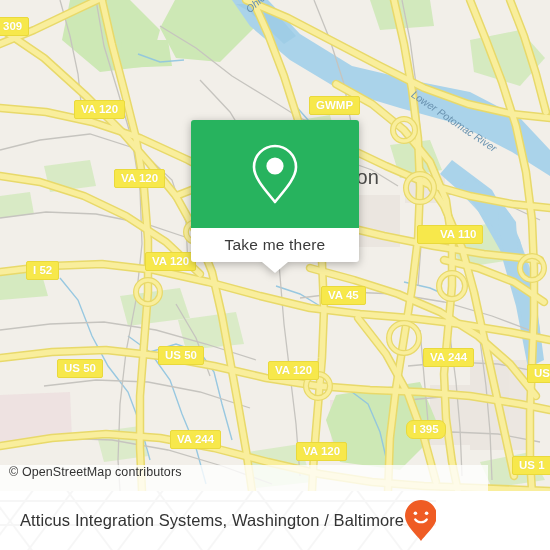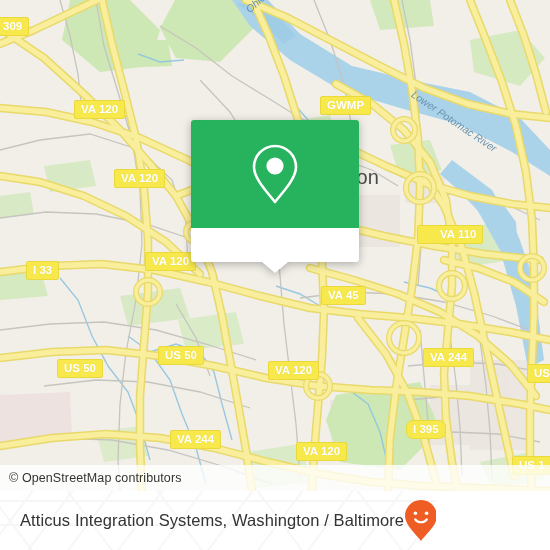--- a/index.html
+++ b/index.html
@@ -12,23 +12,23 @@
 
   
   .map{
     position:absolute;left:0;top:0;width:550px;height:491px;
     background:#f2efe9;overflow:hidden;
   }
   .map svg{position:absolute;left:0;top:0;}
 
   
   .attrib{
-    position:absolute;left:0;bottom:0;width:550px;height:26px;
+    position:absolute;left:0;bottom:0;width:488px;height:26px;
     background:rgba(255,255,255,.78);
-    display:flex;align-items:center;
+    display:flex;align-items:flex-start;
     z-index:40;
   }
   .attrib span{
     font-size:12.5px;color:#333;padding-left:9px;letter-spacing:.1px;
   }
 
   
   .shield{
     position:absolute;z-index:25;
     background:#f7e84b;border:1.5px solid #e9d93c;
@@ -277,25 +277,25 @@
       </g>
     </svg>
 
     <div class="waterlabel" style="left:243px;top:6px;transform:rotate(-42deg);transform-origin:left top;">Ohio Canal</div>
     <div class="waterlabel" style="left:416px;top:88px;transform:rotate(34deg);transform-origin:left top;">Lower Potomac River</div>
 
     <div class="placelabel" style="left:351px;top:166px;">ton</div>
 
     <div class="shield" style="left:-4px;top:17px;">309</div>
     <div class="shield" style="left:74px;top:100px;">VA 120</div>
-    <div class="shield" style="left:320px;top:96px;">GWMP</div>
+    <div class="shield" style="left:309px;top:96px;">GWMP</div>
     <div class="shield" style="left:114px;top:169px;">VA 120</div>
     <div class="shield" style="left:417px;top:225px;padding-left:22px;">VA 110</div>
     <div class="shield" style="left:145px;top:252px;">VA 120</div>
-    <div class="shield" style="left:26px;top:261px;">I 33</div>
+    <div class="shield" style="left:26px;top:261px;">I 52</div>
     <div class="shield" style="left:321px;top:286px;">VA 45</div>
     <div class="shield" style="left:158px;top:346px;">US 50</div>
     <div class="shield" style="left:57px;top:359px;">US 50</div>
     <div class="shield" style="left:423px;top:348px;">VA 244</div>
     <div class="shield" style="left:527px;top:364px;">US 1</div>
     <div class="shield" style="left:268px;top:361px;">VA 120</div>
     <div class="shield" style="left:406px;top:420px;border-radius:7px;">I 395</div>
     <div class="shield" style="left:170px;top:430px;">VA 244</div>
     <div class="shield" style="left:296px;top:442px;">VA 120</div>
     <div class="shield" style="left:512px;top:456px;">US 1</div>
@@ -306,20 +306,21 @@
   </div>
 
   <div class="popup">
     <div class="popup-head">
       <svg width="48" height="62" viewBox="0 0 48 62">
         <path d="M24 3 C12.4 3 3 12.4 3 24 C3 36 17 50 24 59 C31 50 45 36 45 24 C45 12.4 35.6 3 24 3 Z" fill="none" stroke="#ffffff" stroke-width="2.6" stroke-linejoin="round"></path>
         <circle cx="24" cy="23" r="8.6" fill="#ffffff"></circle>
       </svg>
     </div>
     <div class="popup-foot">
+      <span>Take me there</span>
       <div class="popup-tail"></div>
     </div>
   </div>
 
   <div class="footer">
     <svg class="footer-wm" viewBox="0 0 550 59">
       <g stroke="#eeeeee" stroke-width="2" fill="none">
         <path d="M-20 70 L40 -10"></path>
           <path d="M20 70 L80 -10"></path>
           <path d="M60 70 L120 -10"></path>

